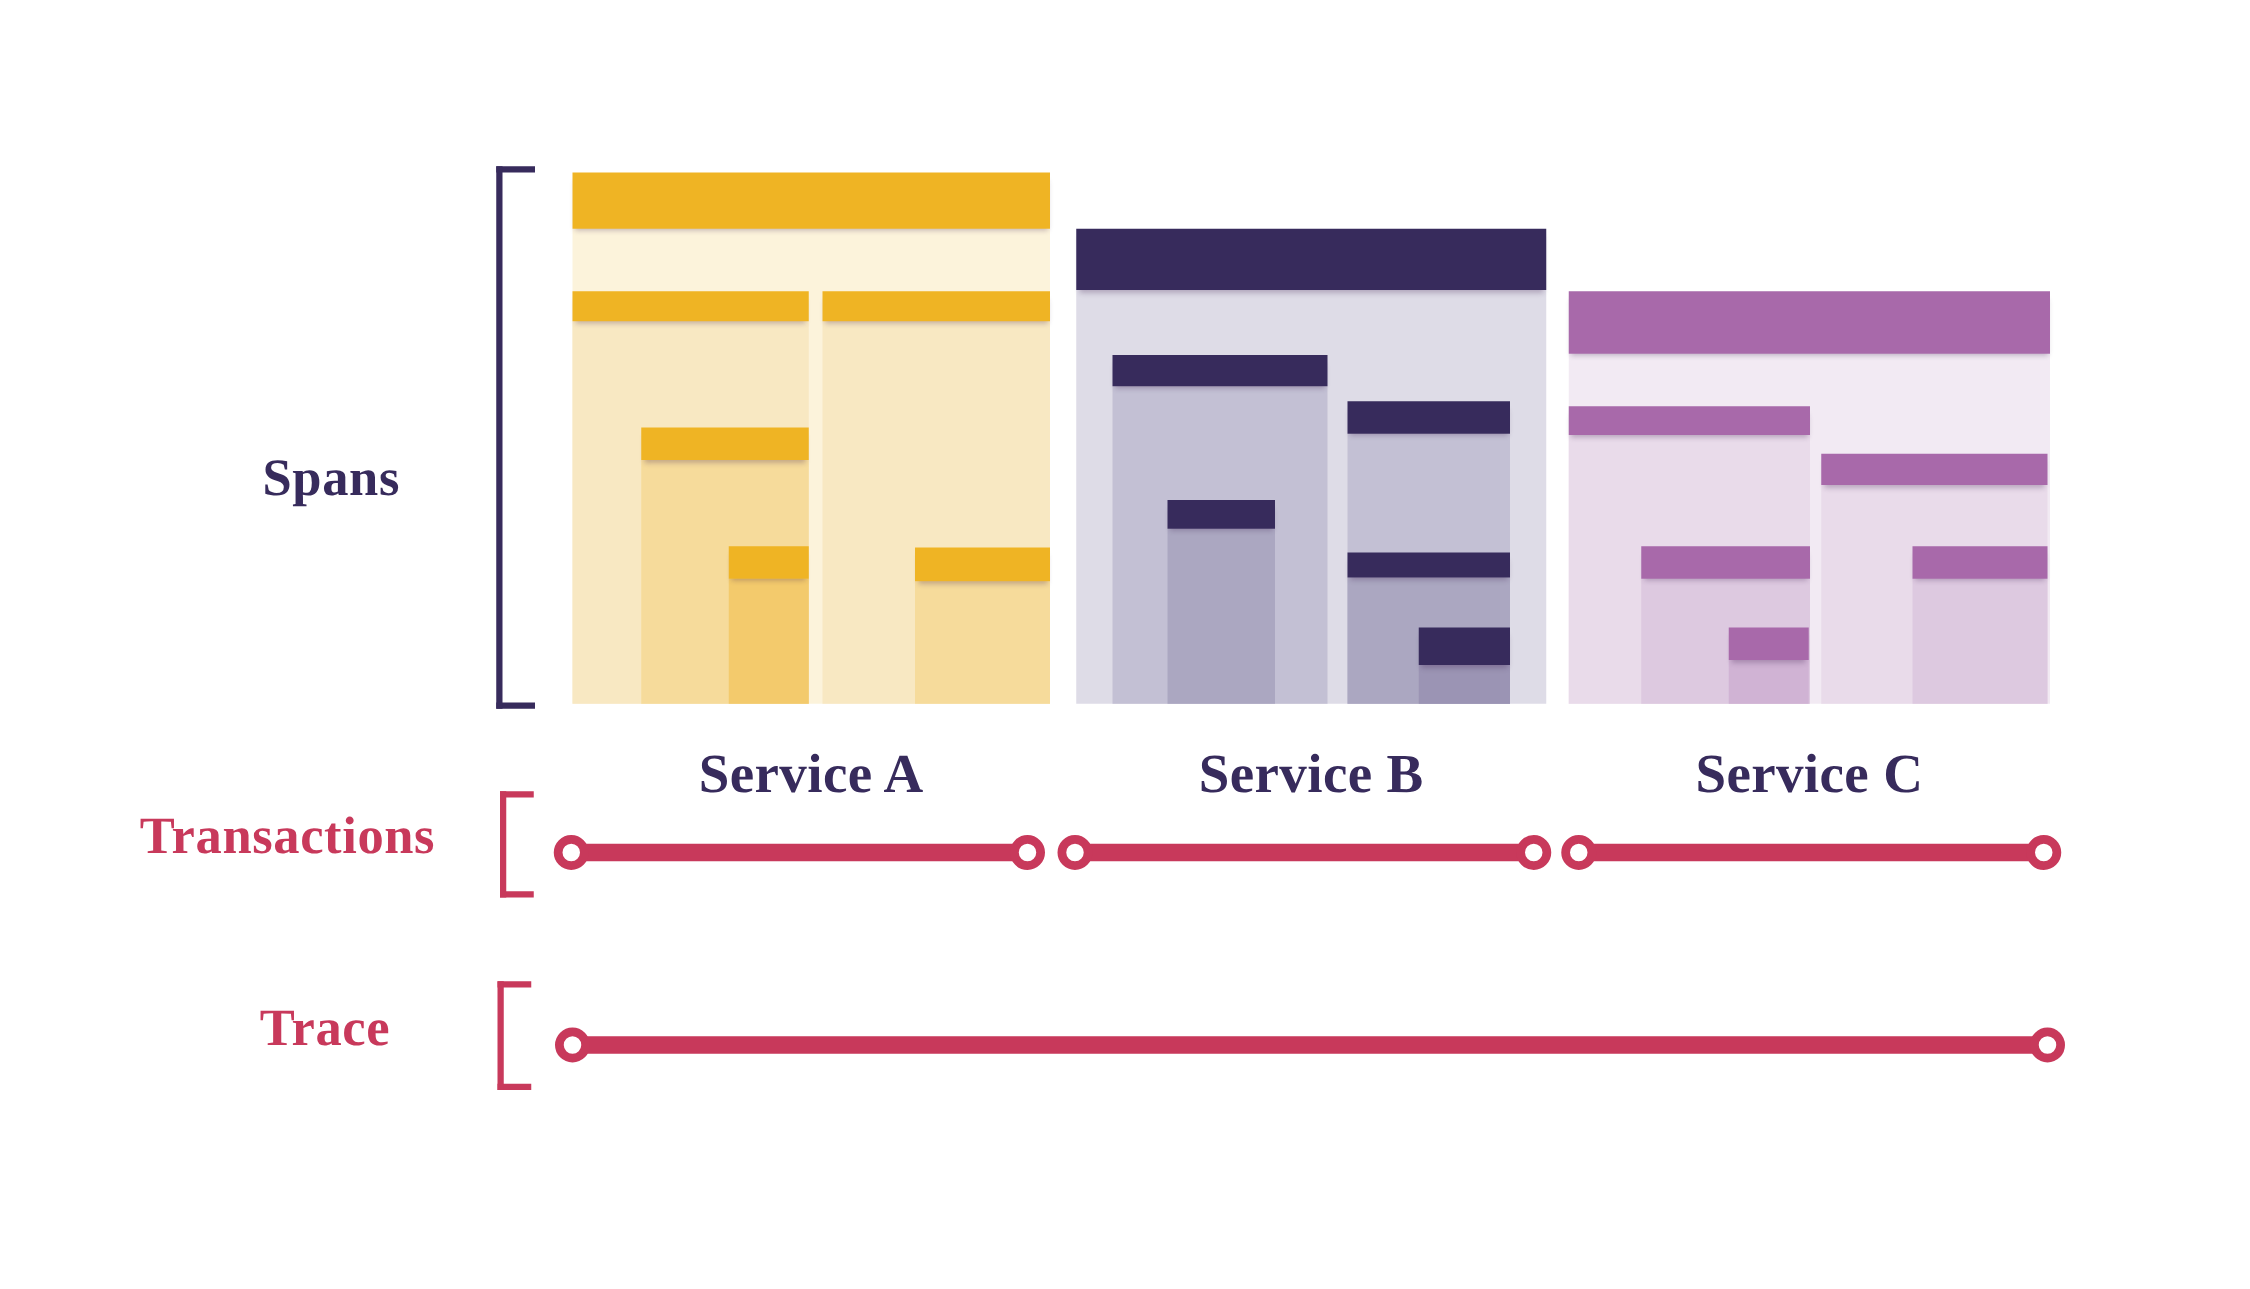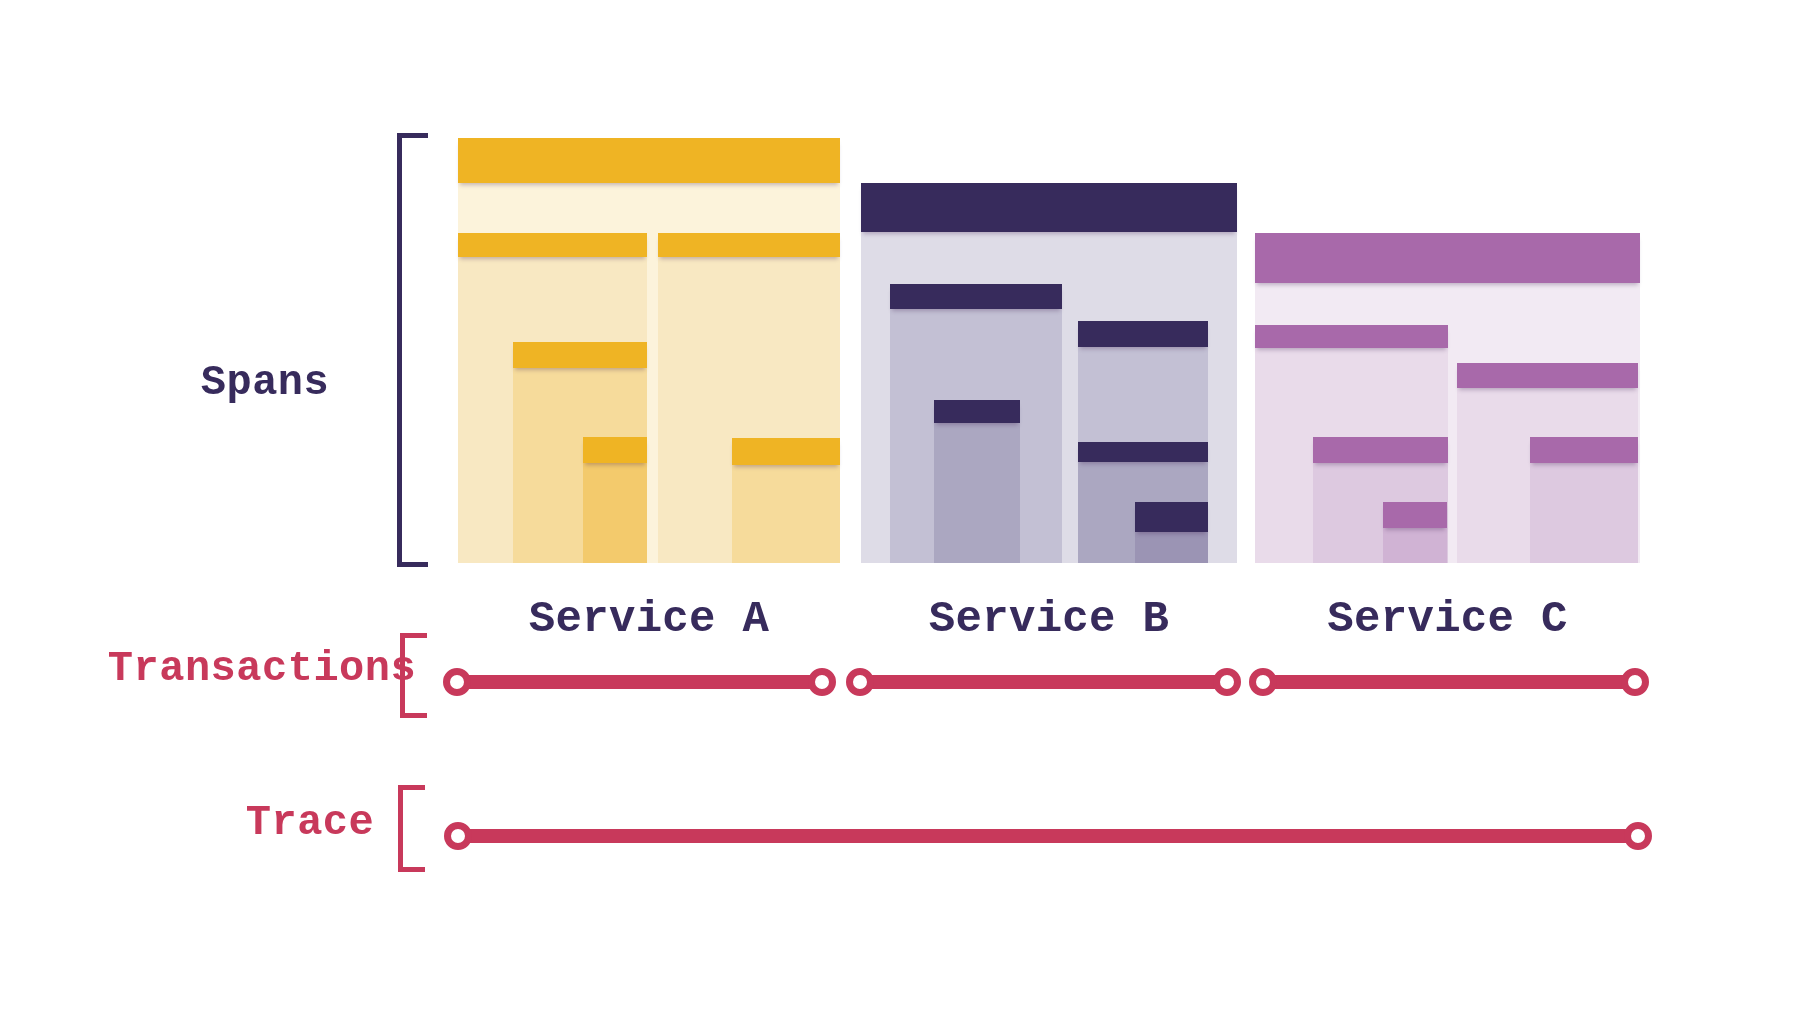--- a/index.html
+++ b/index.html
@@ -2,32 +2,32 @@
 <html style="--background: #FFFFFF; --navy: #372B5C; --red: #C8395B;"><head>
 <meta charset="utf-8">
 <style>
   html, body { margin: 0; padding: 0; background: #ffffff; }
   .stage {
     position: relative;
     width: 1800px;
     height: 1031px;
     background: var(--background, #fff);
     overflow: hidden;
-    font-family: Liberation Mono, monospace;
+    font-family: Liberation Serif, serif;
   }
   .row-label {
     position: absolute;
     transform: translate(-50%, -50%);
     font-weight: 700;
     font-size: 42px;
     letter-spacing: 0.5px;
     white-space: nowrap;
   }
   .navy-text { color: var(--navy); }
-  .red-text  { color: var(--red); margin-left: 32px; }
+  .red-text  { color: var(--red); }
   .bracket {
     position: absolute;
     box-sizing: border-box;
     border-style: solid;
     border-color: currentColor;
     border-width: 5px 0 5px 5px;
   }
   .bracket.navy-b { color: var(--navy); }
   .bracket.red-b  { color: var(--red); }
   .service-block { position: absolute; }
@@ -60,21 +60,21 @@
     border: 7px solid var(--red);
   }
 </style>
 </head>
 <body>
 
 <div class="stage">
 
   <div class="row-label navy-text" style="left:265px; top:383px;">Spans</div>
   <div class="row-label red-text" style="left:230px; top:669px;">Transactions</div>
-  <div class="row-label red-text" style="left:278px; top:823px;">Trace</div>
+  <div class="row-label red-text" style="left:260px; top:823px;">Trace</div>
 
   <div class="bracket navy-b" style="left:397px; top:133px; width:31px; height:434px;"></div>
   <div class="bracket red-b" style="left:400px; top:633px; width:27px; height:85px;"></div>
   <div class="bracket red-b" style="left:398px; top:785px; width:27px; height:87px;"></div>
 
   <div id="services">
       <div class="service-block" style="left: 458px; top: 138px; width: 382px; height: 425px;">
         <div class="span-bg" style="left: 0px; top: 45px; width: 382px; height: 380px; background: rgb(252, 243, 219);"></div>
         <div class="span-bar" style="left: 0px; top: 0px; width: 382px; height: 45px; background: rgb(239, 180, 36);"></div>
         <div class="span-bg" style="left: 0px; top: 119px; width: 189px; height: 306px; background: rgb(248, 232, 194);"></div>

